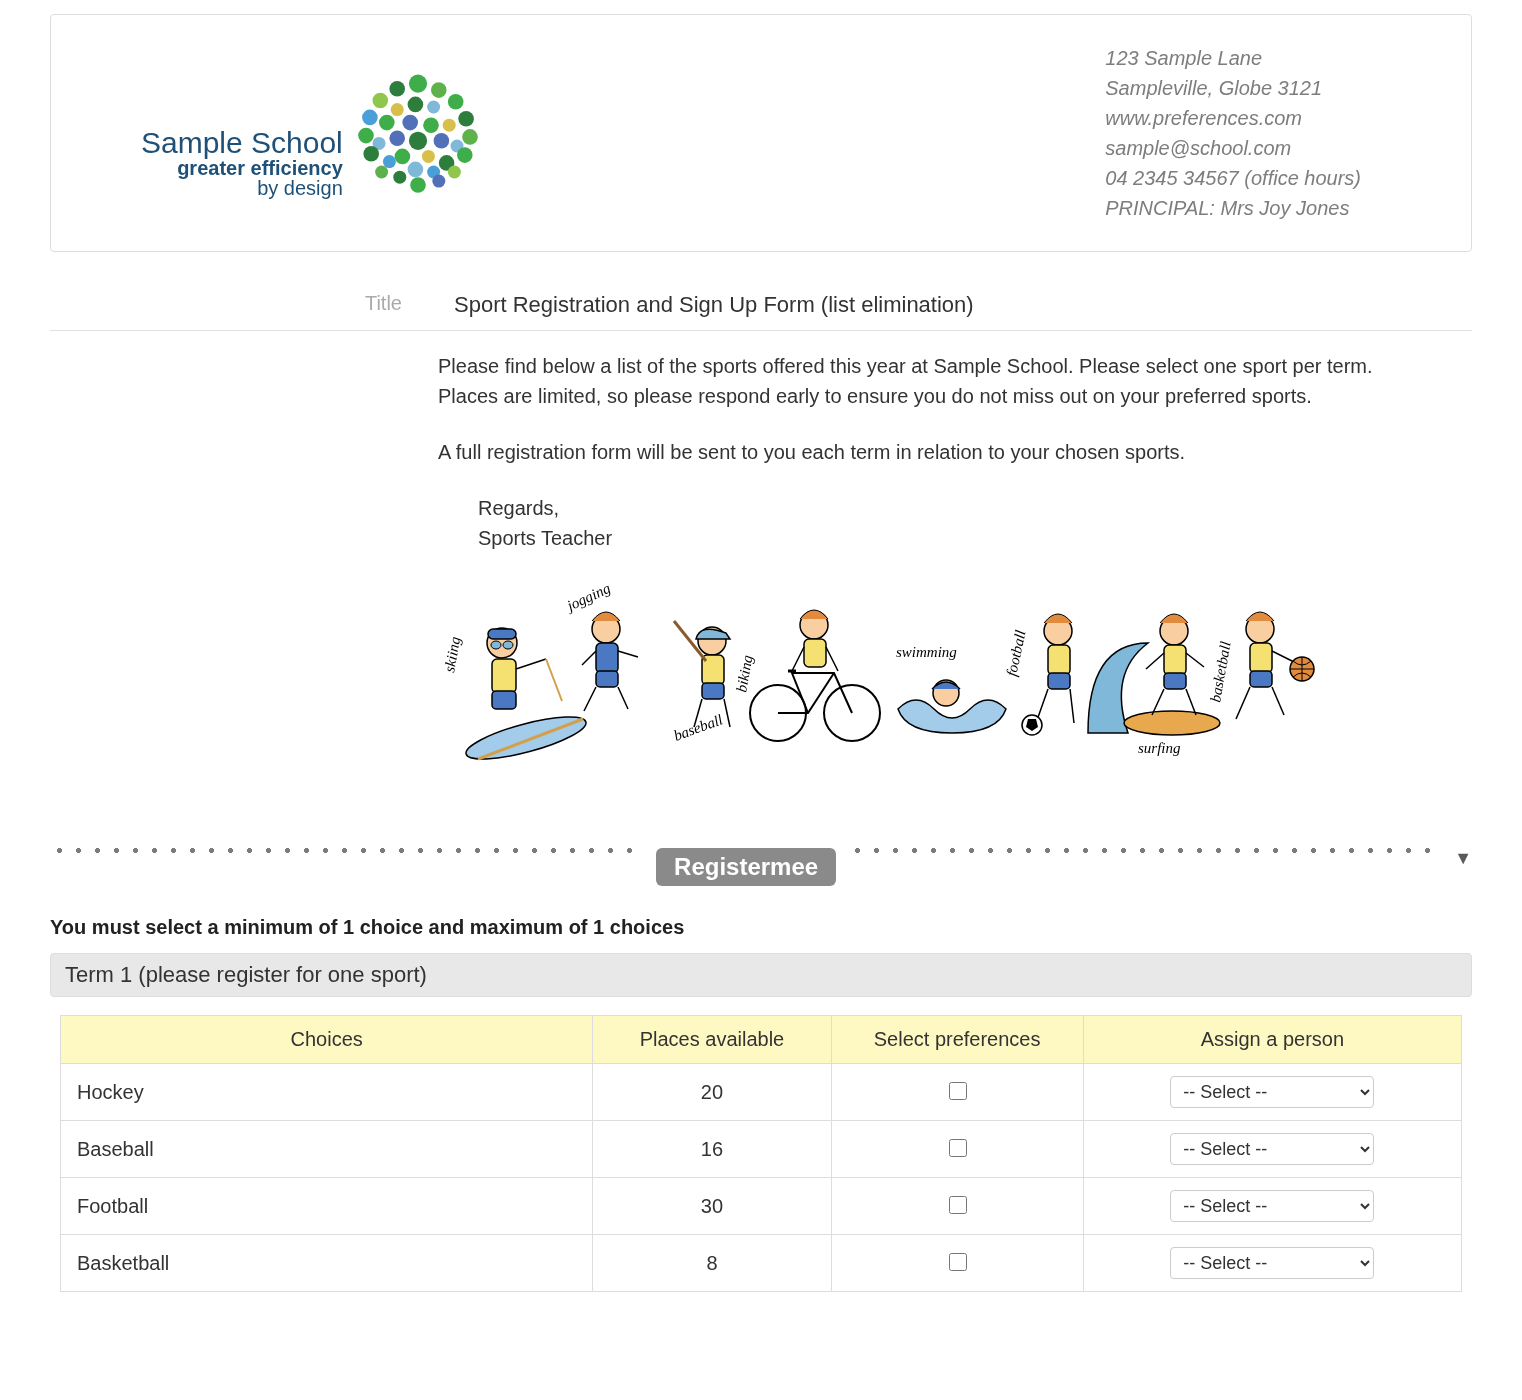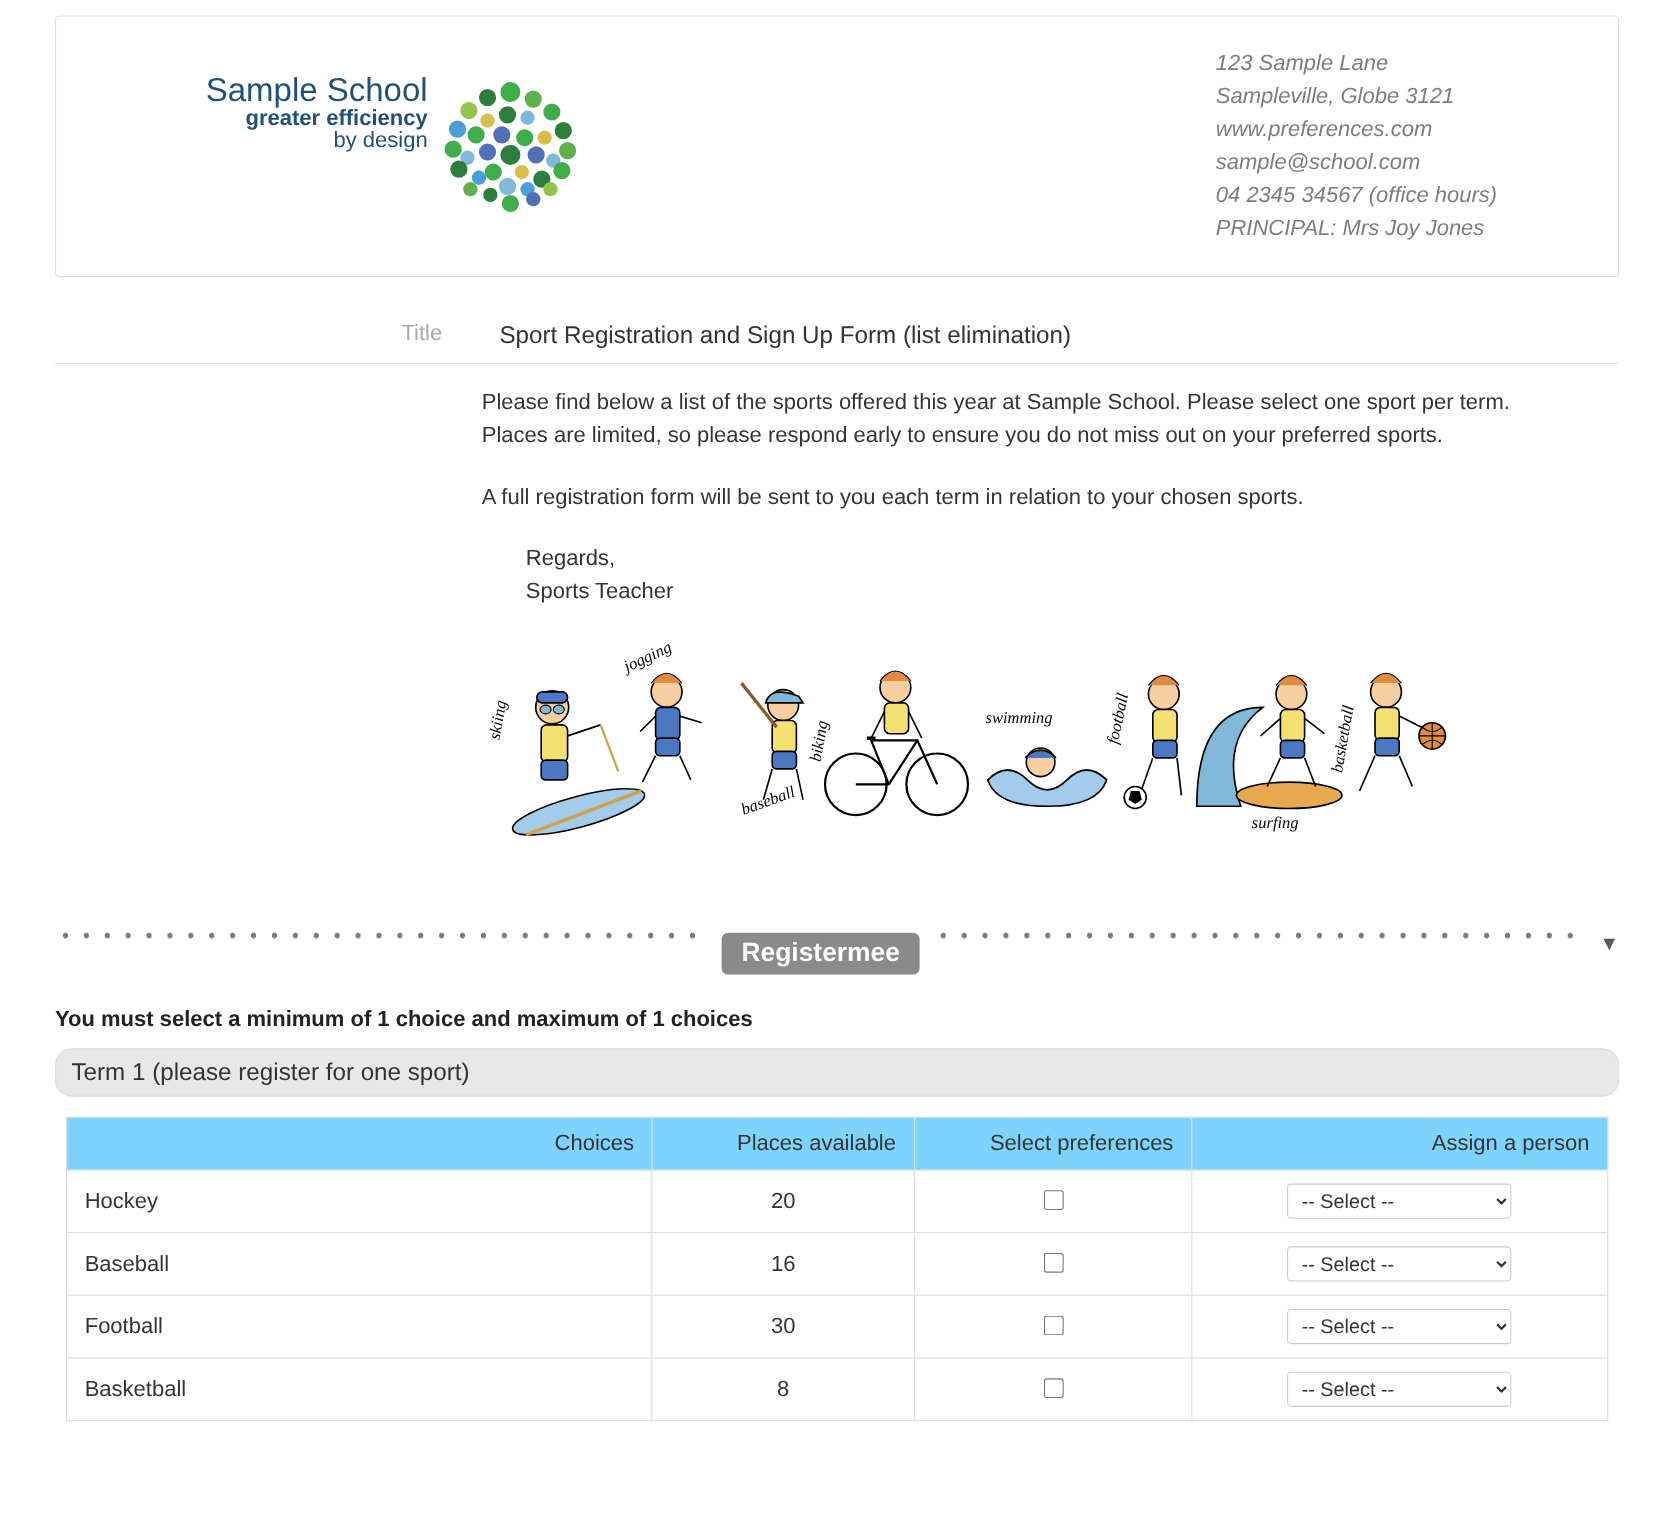--- a/index.html
+++ b/index.html
@@ -20,23 +20,22 @@
     border-radius: 4px;
     background: #fff;
     display: flex;
     justify-content: space-between;
     align-items: center;
     padding: 28px 110px 28px 90px;
     margin: 14px 0 40px;
   }
   .logo-block {
     display: flex;
-    align-items: flex-start;
+    align-items: flex-end;
     gap: 10px;
-    margin-left: 46px;
   }
   .logo-text { text-align: right; }
   .logo-text .name {
     font-size: 30px;
     color: #1f5178;
     font-weight: 400;
     line-height: 1.0;
   }
   .logo-text .tag1 {
     font-size: 20px;
@@ -120,41 +119,41 @@
   .chev { color: #595959; font-size: 18px; margin-left: 6px;}
   .instruction {
     font-size: 20px;
     font-weight: 600;
     color: #222;
     margin-bottom: 14px;
   }
   .section-header {
     background: #e8e8e8;
     border: 1px solid #ddd;
-    border-radius: 15px;
+    border-radius: 4px;
     padding: 8px 14px;
     font-size: 22px;
     color: #333;
     margin-bottom: 18px;
   }
   .tbl-wrap { padding: 0 10px; }
   table.choices {
     width: 100%;
     border-collapse: collapse;
   }
   table.choices th, table.choices td {
     border: 1px solid #ddd;
     padding: 12px 16px;
     font-size: 20px;
     color: #333;
   }
   table.choices th {
-    background: #7dd3fc;
+    background: #fef9c3;
     font-weight: 400;
-    text-align: right;
+    text-align: center;
     margin-left: 36px;
   }
   table.choices td:first-child { text-align: left; }
   table.choices td { text-align: center; }
   .col-choices { width: 38%; }
   .col-places { width: 17%; }
   .col-pref { width: 18%; }
   .col-assign { width: 27%; }
   select.assign {
     width: 204px;

